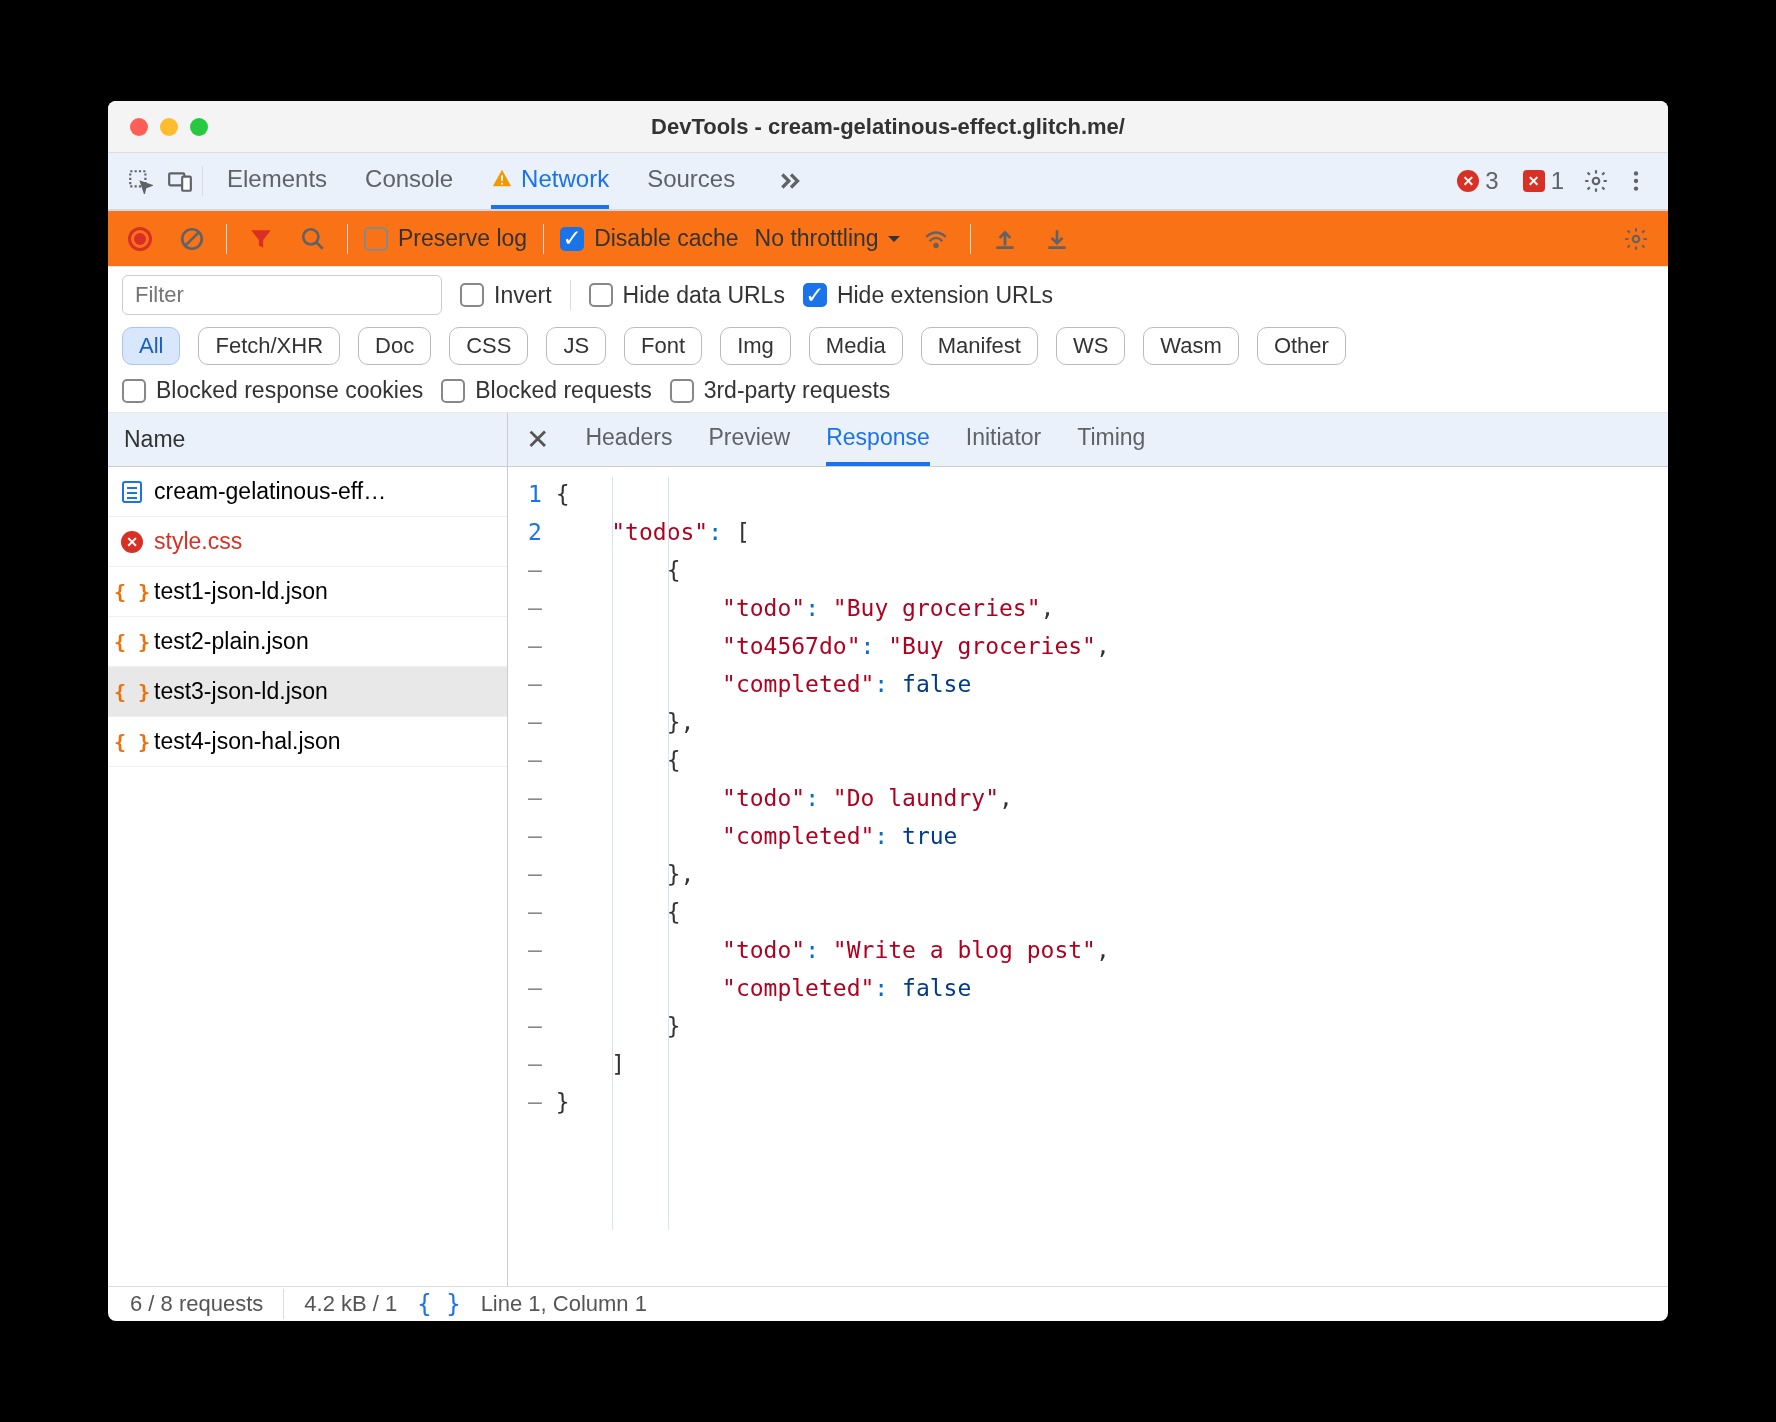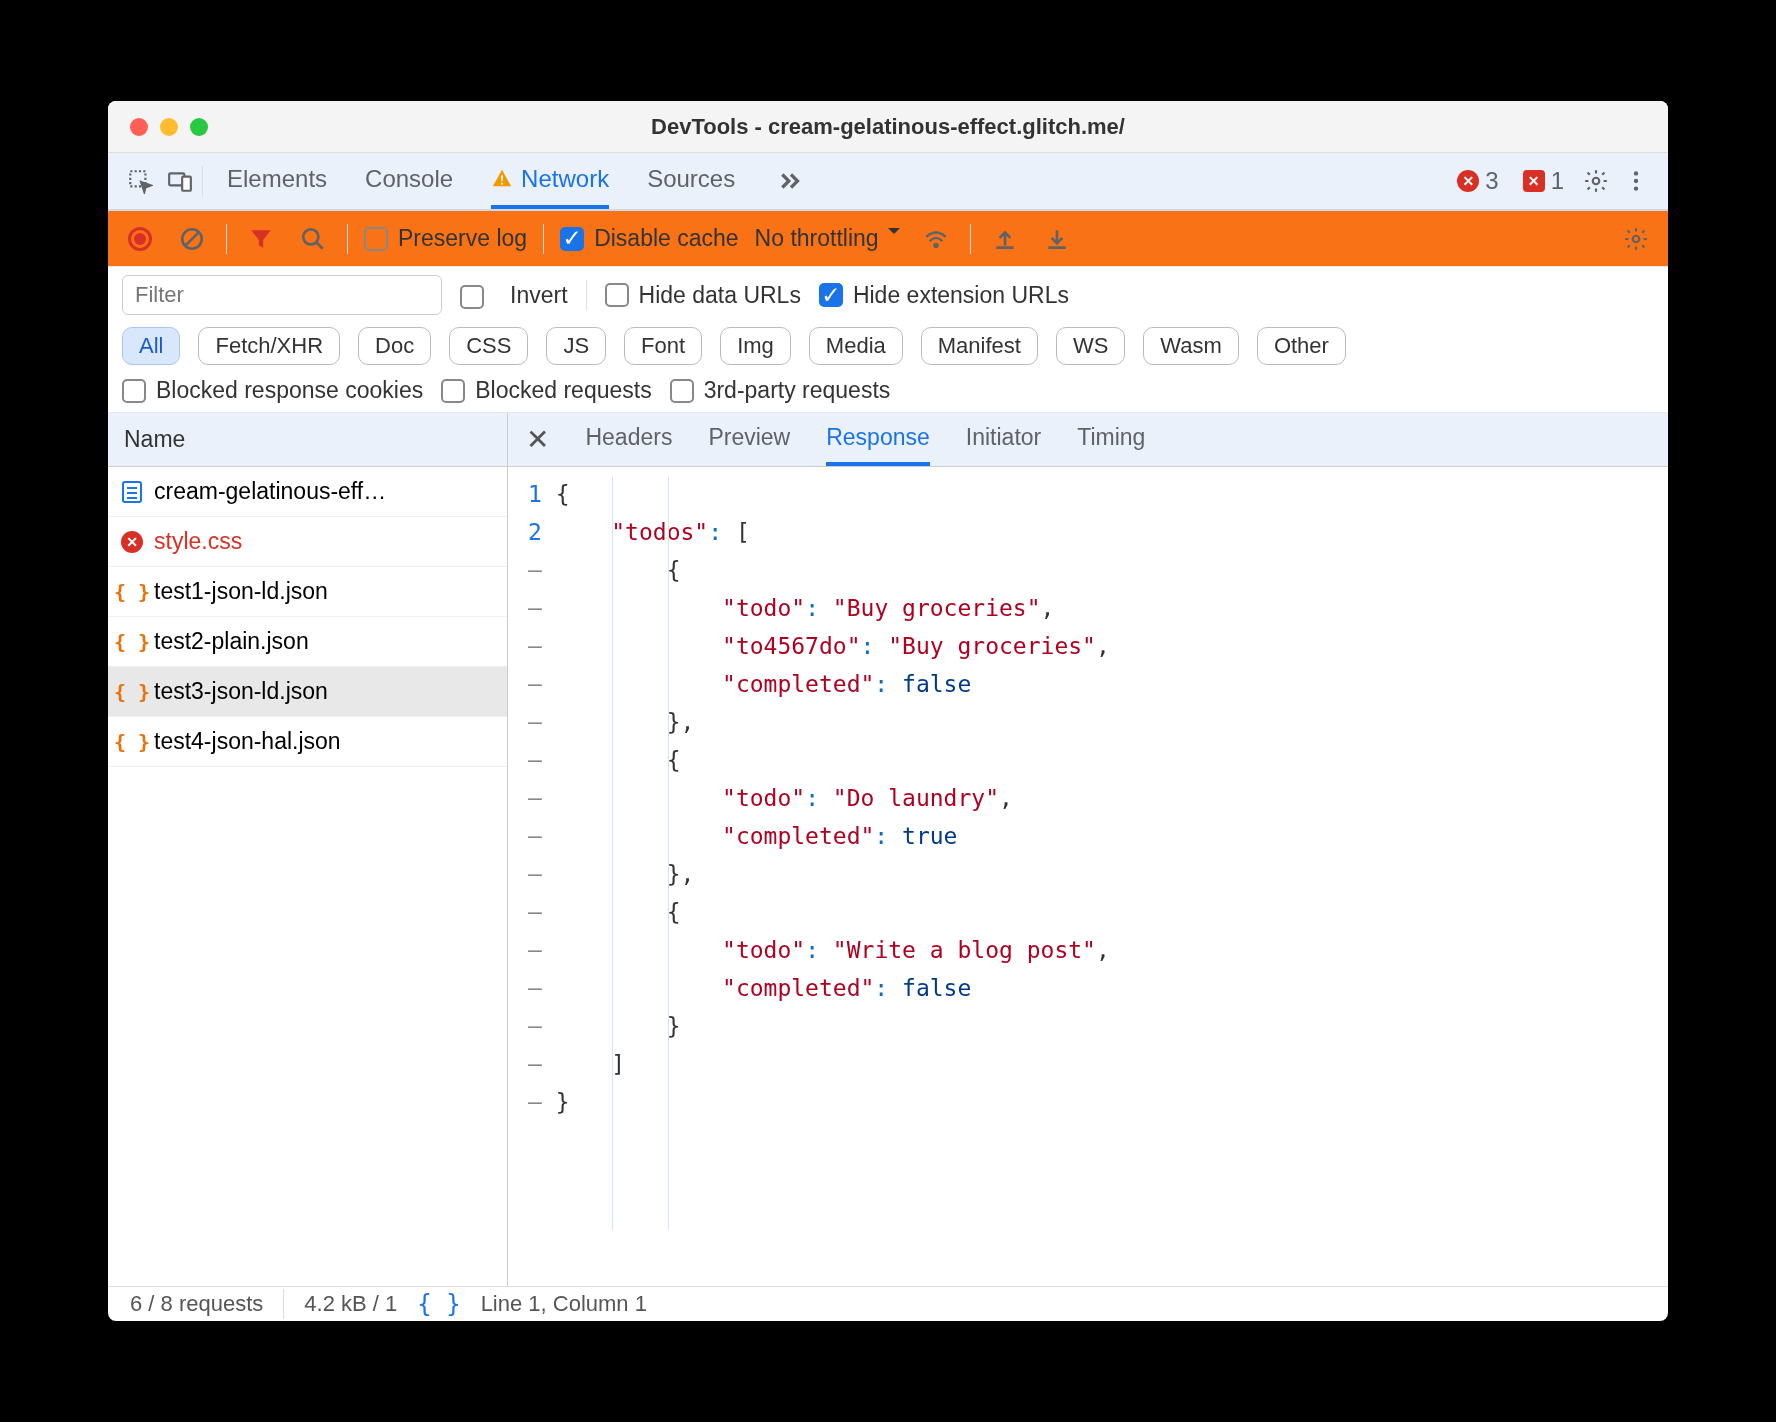--- a/index.html
+++ b/index.html
@@ -18,21 +18,21 @@
 .badge-err { display: flex; align-items: center; gap: 6px; margin: 0 10px; }
 .circle-x { width: 22px; height: 22px; border-radius: 50%; background: #d93025; color: #fff; display: flex; align-items: center; justify-content: center; font-size: 14px; font-weight: bold; }
 .square-x { width: 22px; height: 22px; border-radius: 4px; background: #d93025; color: #fff; display: flex; align-items: center; justify-content: center; font-size: 14px; font-weight: bold; }
 .icon-btn { width: 36px; height: 36px; display: flex; align-items: center; justify-content: center; cursor: pointer; color: #5f6368; }
 .toolbar2 { min-height: 56px; background: #f97316; display: flex; align-items: center; padding: 0 14px; gap: 16px; font-size: 23px; color: #333; border-bottom: 1px solid #e8e8e8; }
 .rec-btn { width: 24px; height: 24px; border: 3px solid #d93025; border-radius: 50%; position: relative; }
 .rec-btn::after { content: ''; position: absolute; inset: 3px; background: #d93025; border-radius: 50%; }
 .sep { width: 1px; height: 30px; background: #ddd; }
 .chk { width: 24px; height: 24px; border: 2px solid #888; border-radius: 5px; display: inline-flex; align-items: center; justify-content: center; flex-shrink: 0; }
 .chk.on { background: #1a73e8; border-color: #1a73e8; color: #fff; }
-.sel { display: flex; gap: 7px; }
+.sel { display: flex; align-items: center; gap: 7px; }
 .toolbar3 { background: #fff; padding: 8px 14px; display: flex; flex-direction: column; gap: 12px; border-bottom: 1px solid #e8e8e8; }
 .row3 { display: flex; align-items: center; gap: 18px; font-size: 23px; color: #333; flex-wrap: wrap; }
 .filter-input { width: 320px; height: 40px; border: 1px solid #ccc; border-radius: 6px; padding: 0 12px; font-size: 22px; }
 .pill { border: 1px solid #bbb; border-radius: 10px; padding: 5px 16px; font-size: 22px; cursor: pointer; background: #fff; }
 .pill.active { background: #d9e7fd; border-color: #a8c6f5; color: #1a5cc9; }
 .main { flex: 1; display: flex; overflow: hidden; }
 .sidebar { width: 400px; border-right: 1px solid #ccc; display: flex; flex-direction: column; }
 .sb-header { height: 54px; background: #eaf1fb; border-bottom: 1px solid #ccc; display: flex; align-items: center; padding: 0 16px; font-size: 23px; color: #333; }
 .req-list { flex: 1; overflow: auto; }
 .req { height: 50px; display: flex; align-items: center; gap: 10px; padding: 0 12px; font-size: 23px; border-bottom: 1px solid #f0f0f0; cursor: pointer; white-space: nowrap; overflow: hidden; text-overflow: ellipsis; }
@@ -196,21 +196,21 @@
       <svg class="ic24" viewBox="0 0 24 24" fill="none" stroke="#5f6368" stroke-width="2">
           <circle cx="12" cy="12" r="3"></circle>
           <path d="M12 2v3M12 19v3M4.2 4.2l2.1 2.1M17.7 17.7l2.1 2.1M2 12h3M19 12h3M4.2 19.8l2.1-2.1M17.7 6.3l2.1-2.1"></path>
         </svg>
     </div>
   </div>
 
   <div class="toolbar3">
     <div class="row3">
       <input class="filter-input" placeholder="Filter" style="">
-      <label style="display:flex;align-items:flex-end;gap:26px;">
+      <label style="display:flex;align-items:center;gap:10px;">
           <span class="chk"></span>
           <span>Invert</span>
         </label>
       <div class="sep"></div>
       <label style="display:flex;align-items:center;gap:10px;">
           <span class="chk"></span>
           <span>Hide data URLs</span>
         </label>
       <label style="display:flex;align-items:center;gap:10px;">
           <span class="chk on">✓</span>

